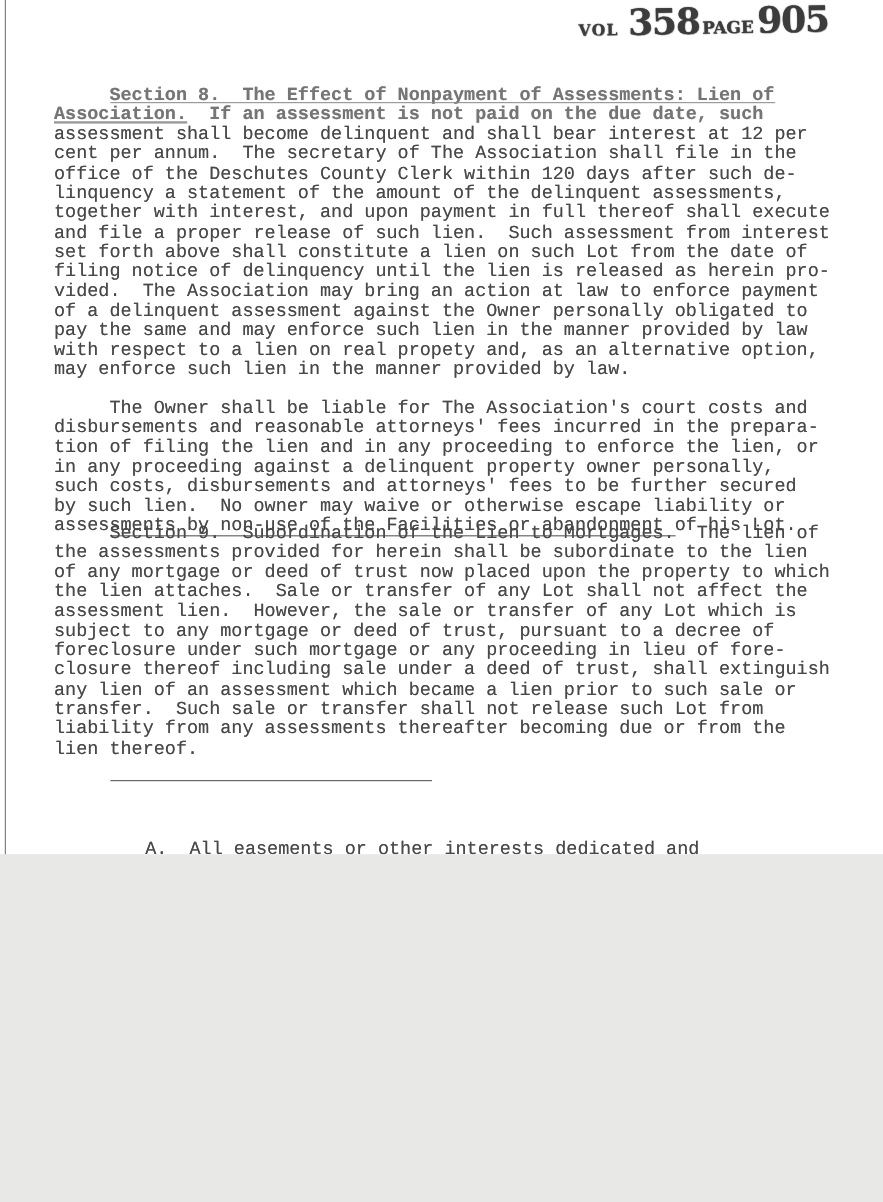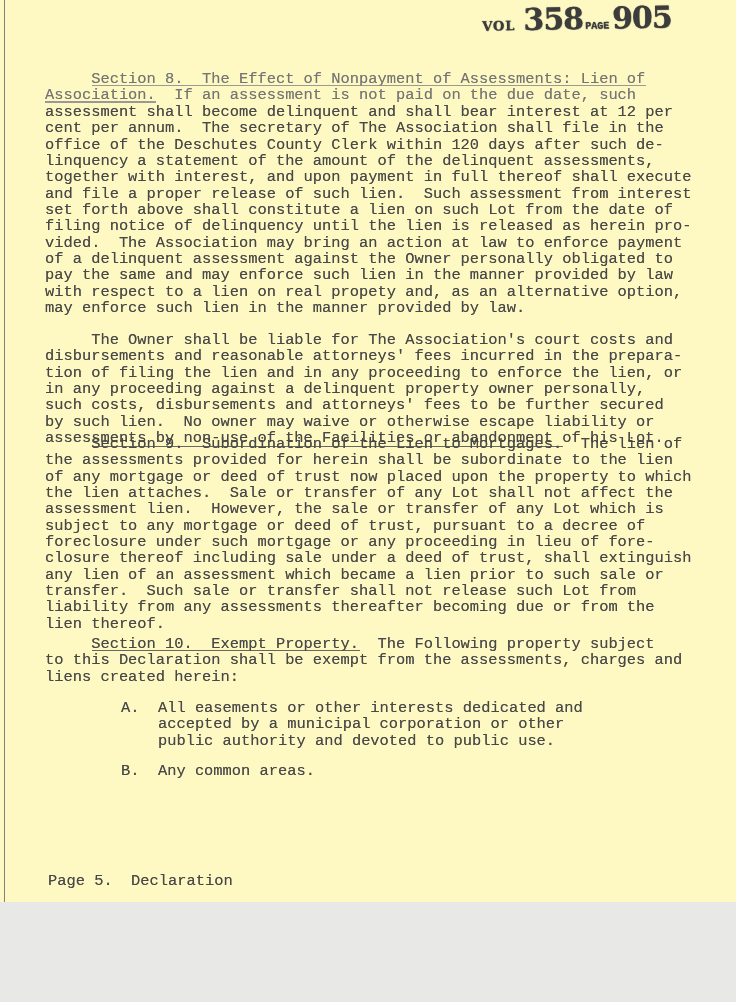--- a/index.html
+++ b/index.html
@@ -3,22 +3,22 @@
 <meta charset="utf-8">
 <style>
   html, body {
     margin: 0;
     padding: 0;
     background: #e8e8e6;
   }
   .page {
     position: relative;
     width: 736px;
-    height: 902px;
-    background: #fef9c3;
+    height: 712px;
+    background: #ffffff;
     overflow: hidden;
     font-family: "Liberation Mono", monospace;
   }
   
   .scan-edge {
     position: absolute;
     left: 4px;
     top: 0;
     width: 1px;
     height: 1002px;
@@ -42,40 +42,40 @@
     font-size: 13px;
     letter-spacing: 1px;
     margin-right: 8px;
   }
   .stamp .s-lg {
     font-size: 30px;
     letter-spacing: -1px;
     line-height: 30px;
   }
   .stamp .s-page {
-    font-size: 10px;
+    font-size: 14px;
     margin: 0 3px 0 2px;
     letter-spacing: 0;
-    font-family: Liberation Mono, monospace;
   }
   
   .txt {
     position: absolute;
     left: 45px;
     white-space: pre;
     font-family: "Liberation Mono", monospace;
     font-size: 15.4px;
     line-height: 16.35px;
     color: #484848;
     letter-spacing: 0;
     text-shadow: 0 0 0.5px rgba(60,60,60,0.6);
   }
   .txt.faded {
     color: #757575;
     text-shadow: 0 0 0.6px rgba(110,110,110,0.55);
+    font-weight: bold;
   }
   .txt.item {
     left: 121px;
   }
   .txt.footer {
     left: 48px;
   }
   
   .underline {
     position: absolute;
@@ -130,23 +130,20 @@
 the lien attaches.  Sale or transfer of any Lot shall not affect the
 assessment lien.  However, the sale or transfer of any Lot which is
 subject to any mortgage or deed of trust, pursuant to a decree of
 foreclosure under such mortgage or any proceeding in lieu of fore-
 closure thereof including sale under a deed of trust, shall extinguish
 any lien of an assessment which became a lien prior to such sale or
 transfer.  Such sale or transfer shall not release such Lot from
 liability from any assessments thereafter becoming due or from the
 lien thereof.</div>
 
-  <div class="txt" style="top:636px">     Section 10.  Exempt Property.  The Following property subject
-to this Declaration shall be exempt from the assessments, charges and
-liens created herein:</div>
 
   <div class="txt item" style="top:763px">B.  Any common areas.</div>
 
   <div class="txt item" style="top:700px">A.  All easements or other interests dedicated and
     accepted by a municipal corporation or other
     public authority and devoted to public use.</div>
 
   <div class="underline faded" style="left:92px; top:85px;  width:554px"></div>
   <div class="underline faded" style="left:45px; top:101.4px; width:111px"></div>
   <div class="underline" style="left:92px; top:446px; width:471px"></div>

